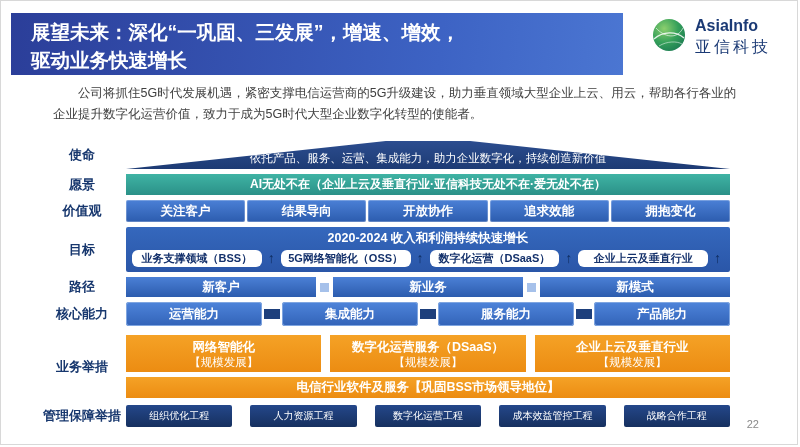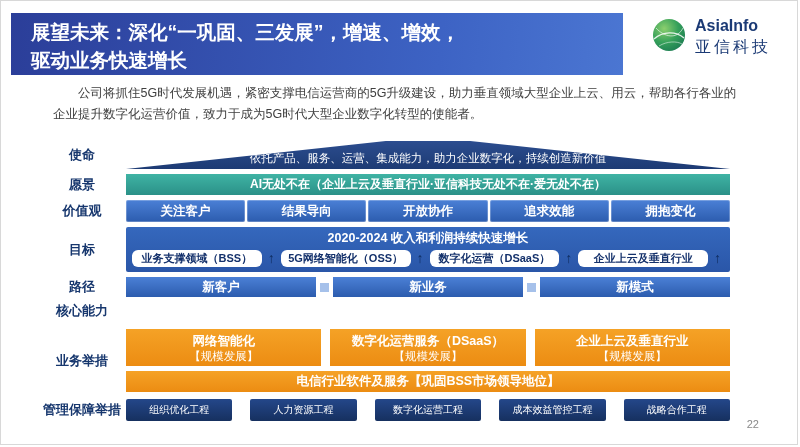--- a/index.html
+++ b/index.html
@@ -154,20 +154,29 @@
         <div class="pbox">新客户</div>
         <div class="pconn"></div>
         <div class="pbox">新业务</div>
         <div class="pconn"></div>
         <div class="pbox">新模式</div>
       </div>
     </div>
 
     <div class="row row-caps">
       <div class="row-label">核心能力</div>
+      <div class="row-content caps">
+        <div class="cbox">运营能力</div>
+        <div class="cconn"></div>
+        <div class="cbox">集成能力</div>
+        <div class="cconn"></div>
+        <div class="cbox">服务能力</div>
+        <div class="cconn"></div>
+        <div class="cbox">产品能力</div>
+      </div>
     </div>
 
     <div class="row row-init">
       <div class="row-label">业务举措</div>
       <div class="row-content">
         <div class="init-row">
           <div class="obox">
             <div class="obox-l1">网络智能化</div>
             <div class="obox-l2">【规模发展】</div>
           </div>

